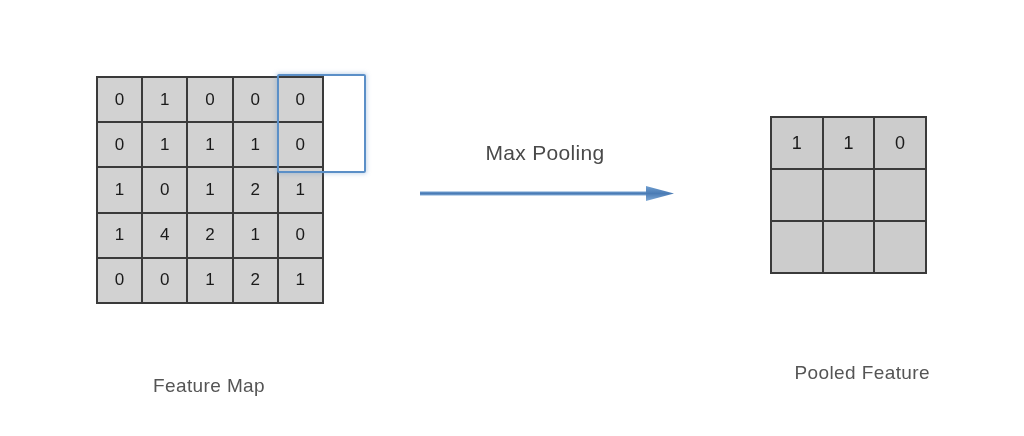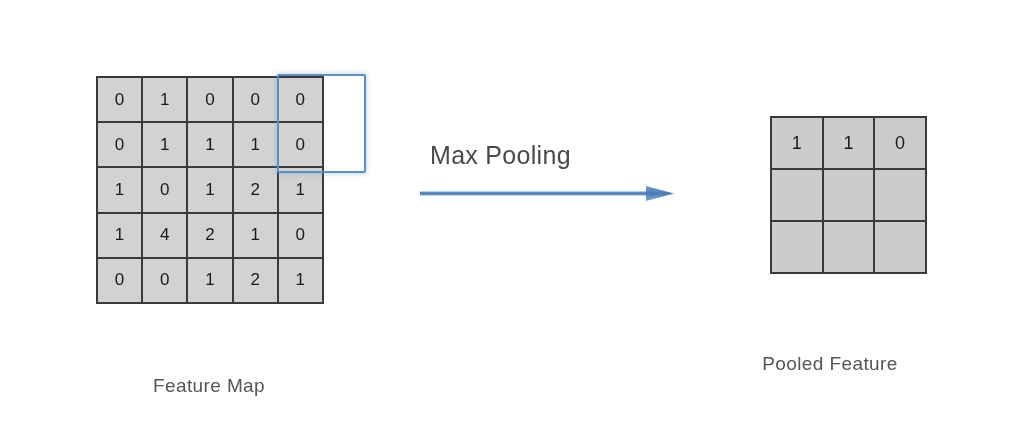--- a/index.html
+++ b/index.html
@@ -60,21 +60,22 @@
     box-shadow: 0 0 4px 1px rgba(91,143,199,0.35);
     pointer-events: none;
   }
 
   
   #max-pooling-label {
     position: absolute;
     left: 430px;
     top: 141px;
     width: 230px;
-    font-size: 25px;
+    text-align: center;
+    font-size: 21px;
     color: #4a4a4a;
     font-family: "Liberation Sans", sans-serif;
     letter-spacing: 0.3px;
     white-space: nowrap;
   }
   #max-pooling-arrow {
     position: absolute;
     left: 418px;
     top: 180px;
     width: 260px;
@@ -116,23 +117,23 @@
     line-height: 30px;
   }
   #feature-map-caption {
     left: 96px;
     top: 371px;
     width: 226px;
     text-align: center;
   }
   #pooled-map-caption {
     left: 730px;
-    top: 349px;
+    top: 358px;
     width: 200px;
-    text-align: center;
+    text-align: right;
   }
 </style>
 </head>
 <body>
 
 <div id="stage">
 
   <div id="feature-map-grid">
     <div class="cell">0</div>
     <div class="cell">1</div>

